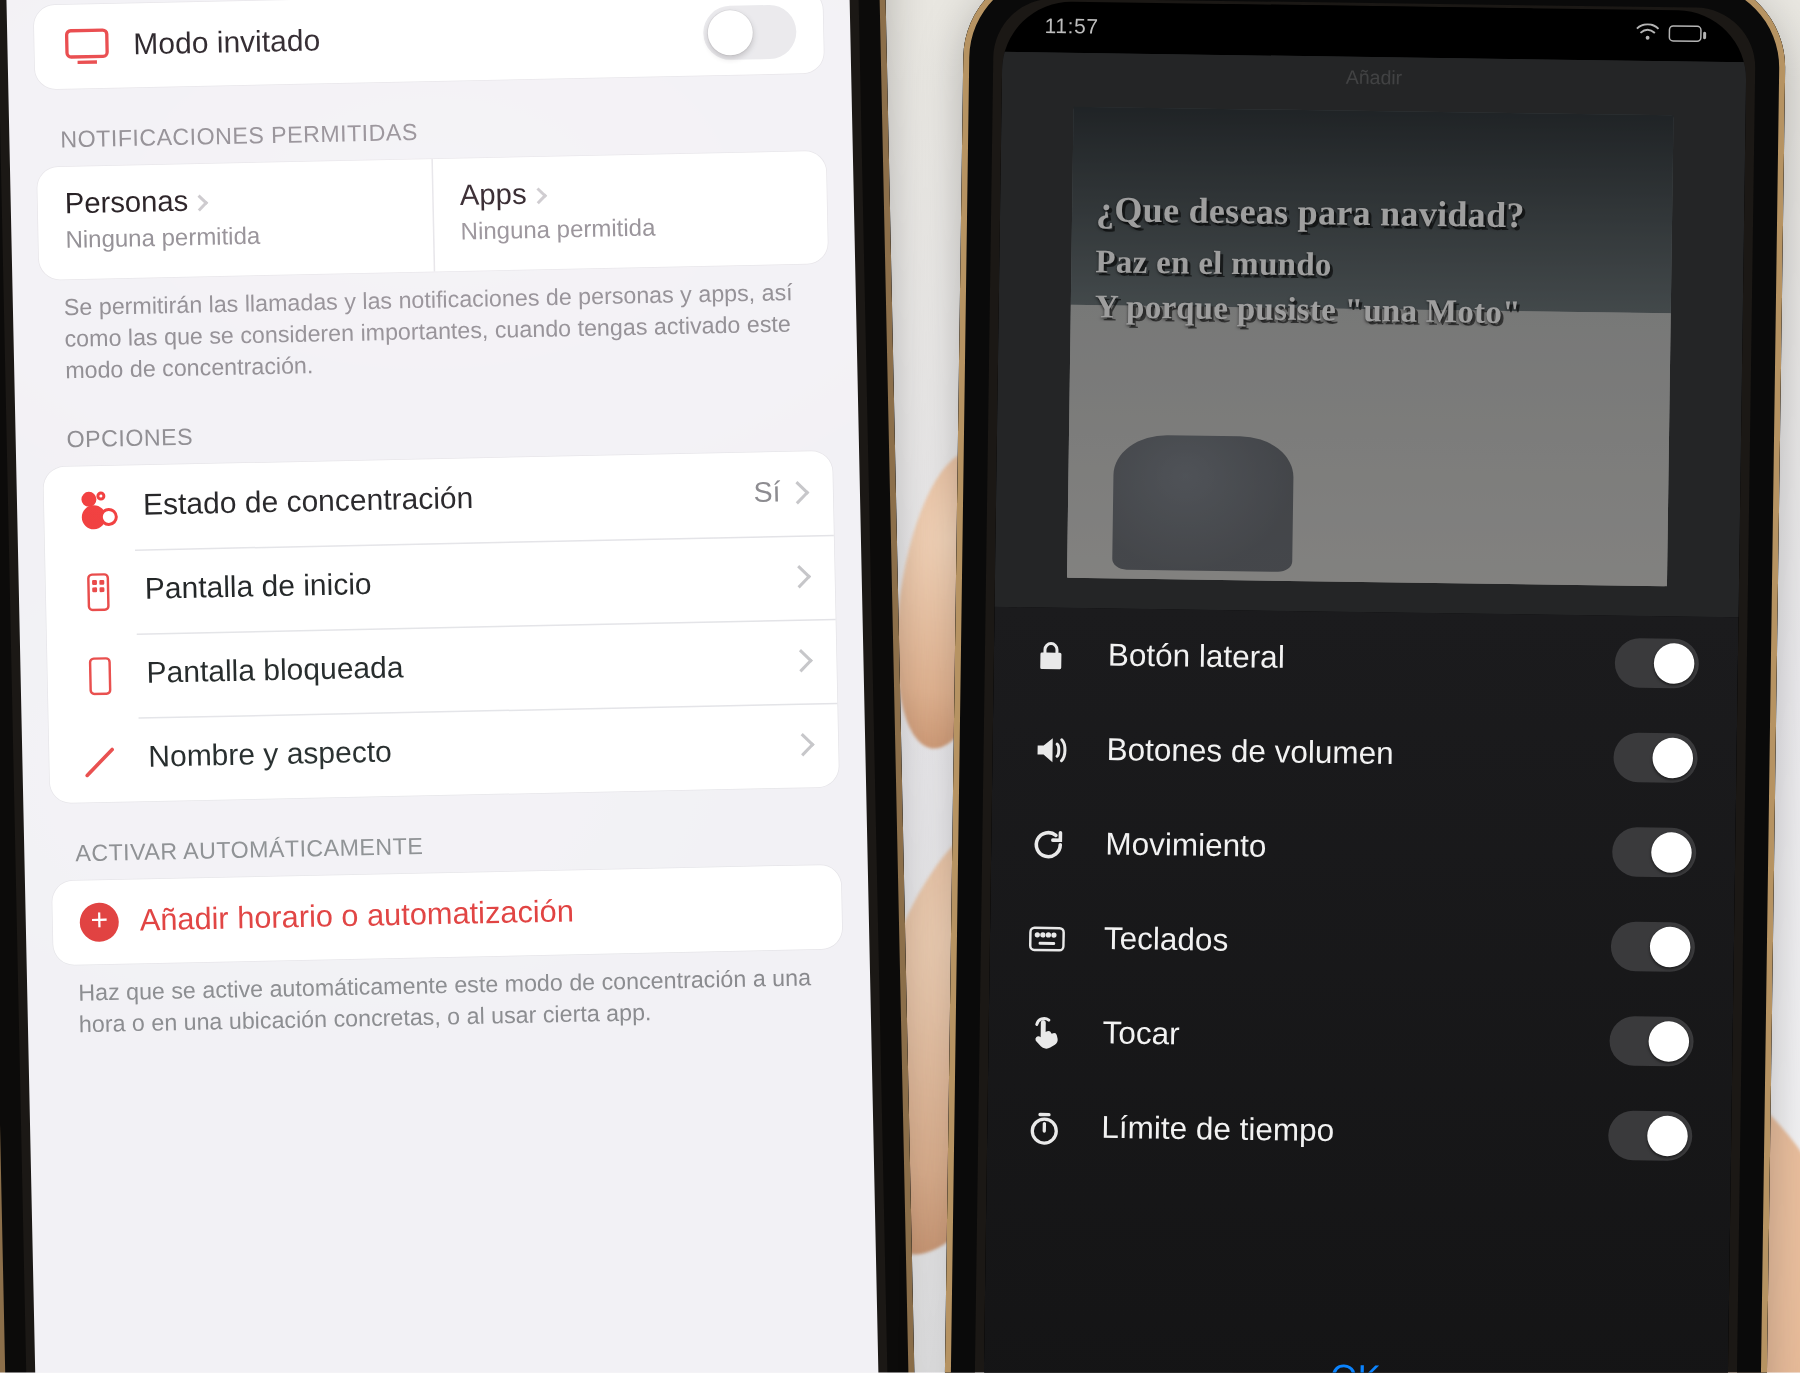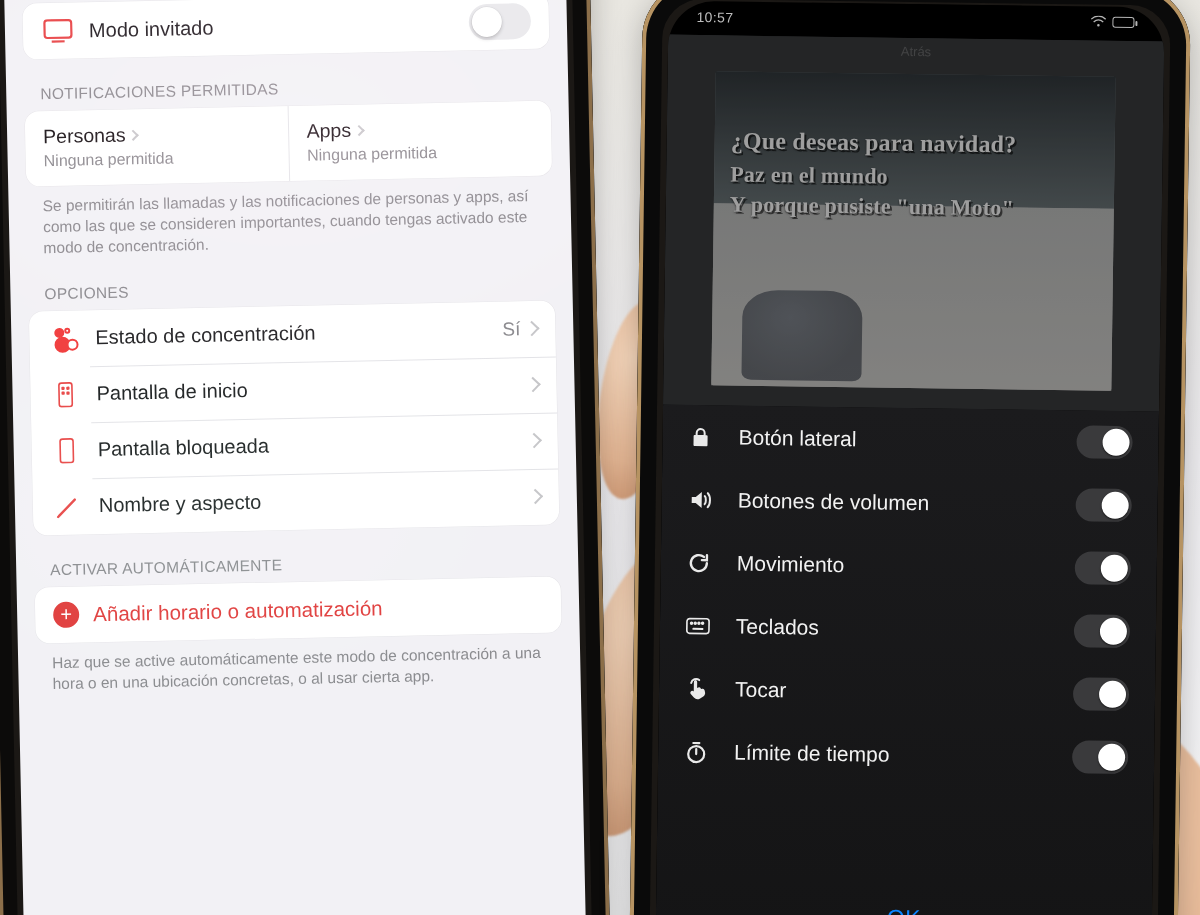--- a/index.html
+++ b/index.html
@@ -209,32 +209,32 @@
       </div>
 
     </div>
   </div>
 
   <div class="phone p2">
     <div class="bezel-shine"></div>
     <div class="screen">
       <div class="notch-bar"></div>
       <div class="ga">
-        <span class="ga-status">10:57</span>
+        <span class="ga-status">11:57</span>
         <span class="ga-status-r">
           <svg class="wifi-i" viewBox="0 0 20 14" fill="none" stroke="#b5b5b5" stroke-width="1.6">
             <path d="M1 4 C6 -1 14 -1 19 4"></path>
               <path d="M4 7.5 C8 4 12 4 16 7.5"></path>
               <circle cx="10" cy="11.5" r="1.6" fill="#b5b5b5" stroke="none"></circle>
           </svg>
           <span class="batt-i"></span>
         </span>
 
         <div class="dimmed">
-          <div class="dim-title">Atrás</div>
+          <div class="dim-title">Añadir</div>
           <div class="meme">
             <div class="meme-top"></div>
             <div class="meme-bottom-bg"></div>
             <div class="meme-person"></div>
             <div class="meme-text mt1">¿Que deseas para navidad?</div>
             <div class="meme-text mt2">Paz en el mundo</div>
             <div class="meme-text mt3">Y porque pusiste "una Moto"</div>
           </div>
         </div>
 

